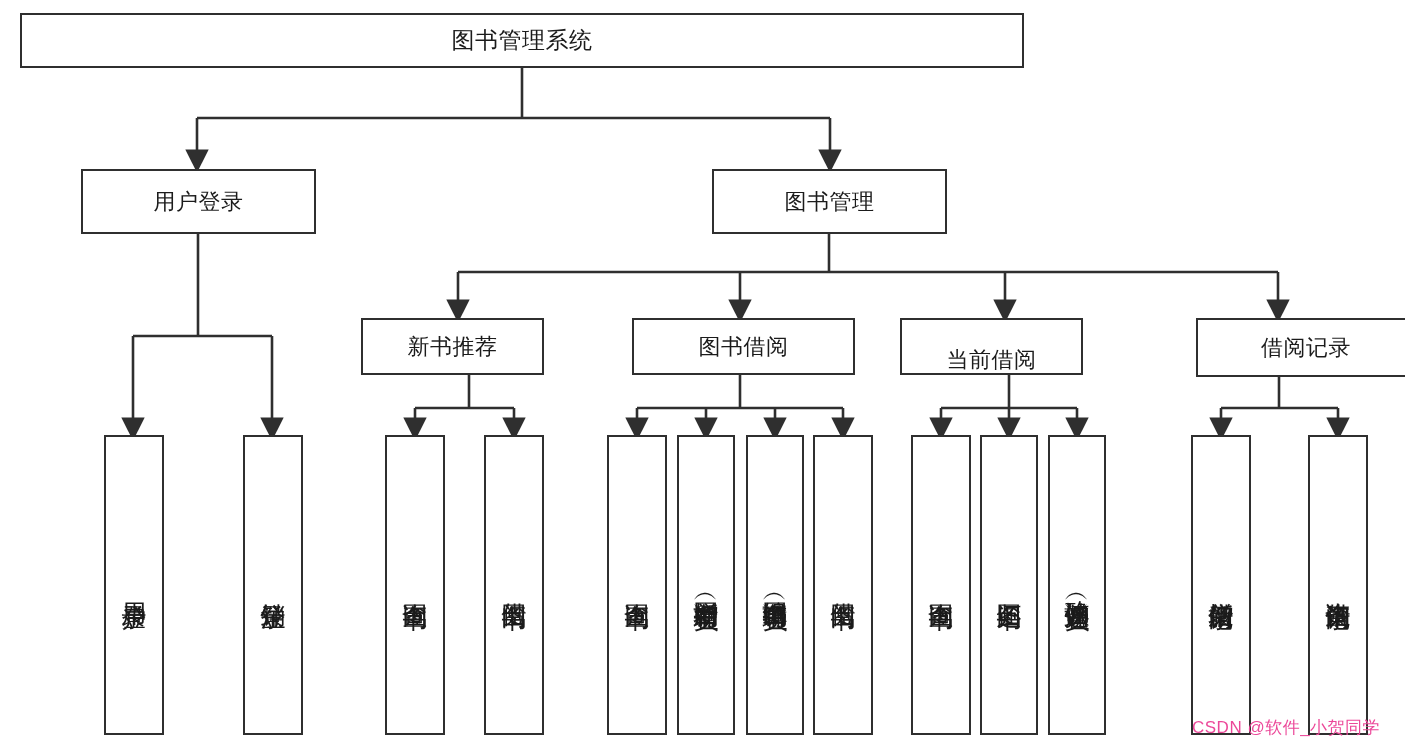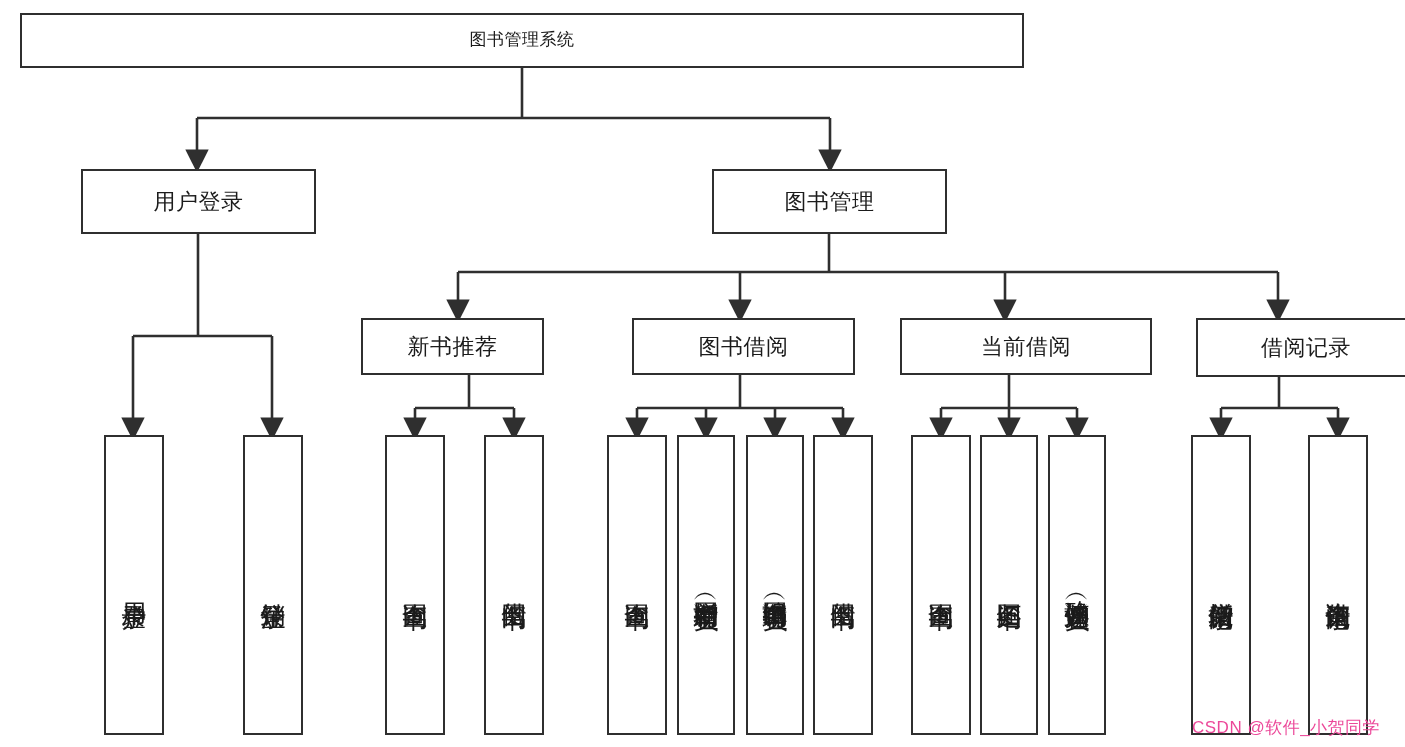--- a/index.html
+++ b/index.html
@@ -40,21 +40,21 @@
     text-align: center;
     line-height: 1.18;
     letter-spacing: 0.5px;
   }
   
   .node.horiz .label {
     font-size: 22px;
     white-space: nowrap;
   }
   .node.root .label {
-    font-size: 17px;
+    font-size: 23px;
   }
   
   .node.vert {
     align-items: center;
     justify-content: center;
     padding: 6px 0;
   }
   .node.vert .label {
     writing-mode: vertical-rl;
     text-orientation: upright;
@@ -137,21 +137,21 @@
   <div class="node horiz" style="left:712px; top:169px; width:235px; height:65px;justify-content:center;">
     <span class="label">图书管理</span>
   </div>
 
   <div class="node horiz" style="left:361px; top:318px; width:183px; height:57px;">
     <span class="label">新书推荐</span>
   </div>
   <div class="node horiz" style="left:632px; top:318px; width:223px; height:57px;">
     <span class="label">图书借阅</span>
   </div>
-  <div class="node horiz" style="left:900px; top:318px; width:252px; height:57px;">
+  <div class="node horiz" style="left:900px; top:318px; width:183px; height:57px;align-items:flex-end;">
     <span class="label">当前借阅</span>
   </div>
   <div class="node horiz" style="left:1196px; top:318px; width:220px; height:59px;">
     <span class="label">借阅记录</span>
   </div>
 
   <div class="node vert" style="left:104px; top:435px; width:60px; height:300px;">
     <span class="label">用户登录</span>
   </div>
   <div class="node vert" style="left:243px; top:435px; width:60px; height:300px;">

